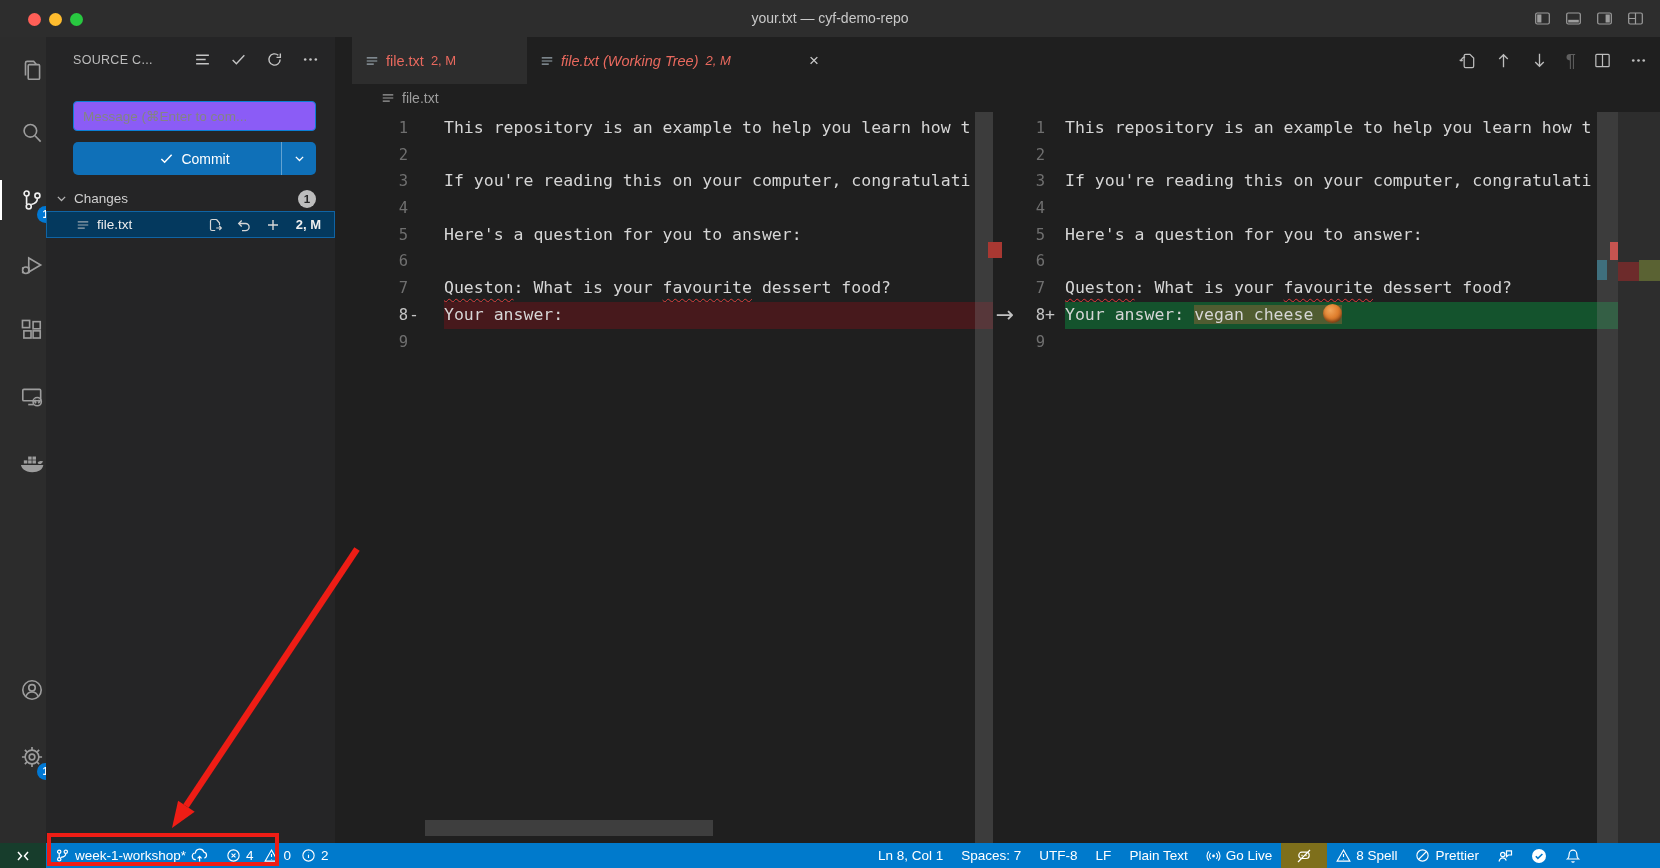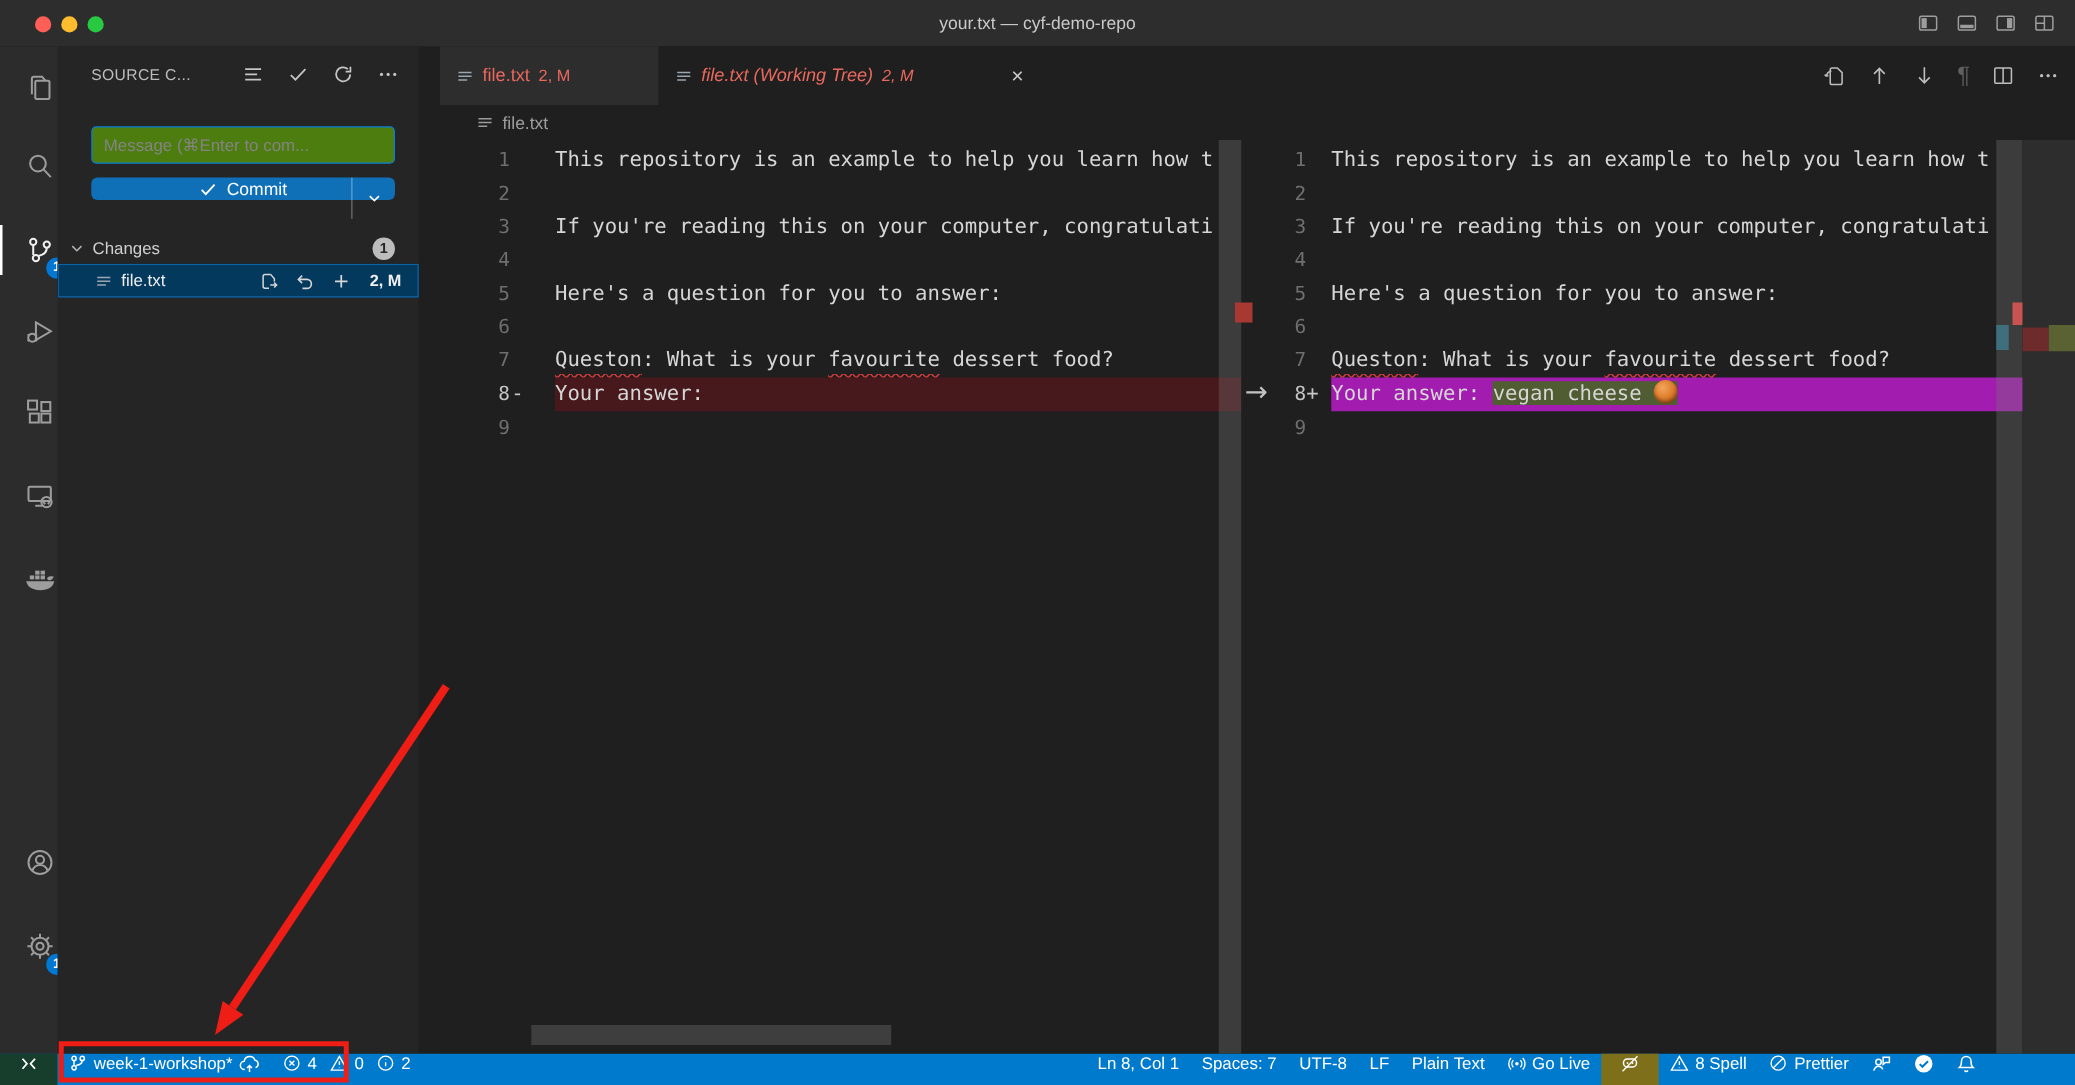--- a/index.html
+++ b/index.html
@@ -24,24 +24,24 @@
   .ab-item.active::before{content:"";position:absolute;left:0;top:2px;bottom:2px;width:2px;background:#fff;}
   .ab-badge{position:absolute;right:9px;bottom:-1px;min-width:17px;height:17px;border-radius:9px;
             background:#0078d4;color:#fff;font-size:11px;line-height:17px;text-align:center;font-weight:bold;}
 
   
   .sidebar{position:absolute;top:37px;left:46px;width:289px;bottom:25px;background:#252526;}
   .sb-header{position:absolute;top:14px;left:27px;right:16px;display:flex;align-items:center;color:#cccccc;}
   .sb-title{font-size:12.5px;letter-spacing:.3px;color:#bdbdbd;}
   .sb-header-icons{margin-left:auto;display:flex;gap:19px;color:#c5c5c5;}
   .msg-input{position:absolute;left:27px;top:64px;width:243px;height:30px;box-sizing:border-box;
-             background:#4d7c0f;border:1.5px solid #0a7fd4;border-radius:4px;color:#ddd;
+             background:#8b5cf6;border:1.5px solid #0a7fd4;border-radius:4px;color:#ddd;
              font-size:13.5px;padding:0 9px;font-family:"Liberation Sans",sans-serif;outline:none;}
   .msg-input::placeholder{color:#848484;}
-  .commit-btn{position:absolute;left:27px;top:105px;width:243px;height:18px;background:#0f70b8;
+  .commit-btn{position:absolute;left:27px;top:105px;width:243px;height:33px;background:#0f70b8;
               border:none;border-radius:5px;color:#fff;font-size:14px;display:flex;align-items:center;
               justify-content:center;gap:7px;cursor:pointer;font-family:"Liberation Sans",sans-serif;padding:0;}
   .commit-split{position:absolute;right:0;top:0;width:34px;height:33px;display:flex;align-items:center;
                 justify-content:center;border-left:1px solid rgba(255,255,255,.35);color:#fff;}
   .changes-row{position:absolute;left:0;top:149px;width:100%;height:25px;display:flex;align-items:center;
                color:#cfcfcf;font-size:13.5px;}
   .changes-row .chev{margin:0 6px 0 9px;color:#b5b5b5;}
   .count-badge{margin-left:auto;margin-right:19px;min-width:18px;height:18px;border-radius:10px;
                background:#bdbdbd;color:#252526;font-size:11.5px;font-weight:bold;line-height:18px;text-align:center;}
   .file-row{position:absolute;left:0;top:174px;width:100%;height:27px;background:#04395e;
@@ -73,21 +73,21 @@
   .drow{height:26.7px;line-height:26.7px;display:flex;white-space:pre;}
   .ln{flex:none;text-align:right;color:#6f6f6f;font-size:15.5px;}
   .pane.left .ln{width:56px;}
   .pane.right .ln{width:52px;}
   .ln.ln-active{color:#c5c5c5;}
   .marker{flex:none;color:#c6c6c6;}
   .pane.left .marker{width:36px;padding-left:1px;box-sizing:border-box;}
   .pane.right .marker{width:20px;box-sizing:border-box;}
   .code{flex:1;color:#d6d6d6;}
   .drow.deleted .code{background:#47191c;}
-  .drow.added .code{background:#a21caf;}
+  .drow.added .code{background:#14532d;}
   .inserted{background:#505c31;}
   .misspell{text-decoration:underline;text-decoration-style:wavy;text-decoration-color:#e03c3c;
             text-decoration-thickness:1.3px;text-underline-offset:5px;}
   .pie{display:inline-block;width:19px;height:19px;border-radius:50%;vertical-align:-3px;
        background:radial-gradient(circle at 38% 33%,#f2a65a 0%,#e07f2e 45%,#b05a1d 80%,#8a4516 100%);
        box-shadow:inset 0 -2px 3px rgba(0,0,0,.35);}
   .revert-arrow{position:absolute;left:641px;top:190px;width:24px;height:27px;color:#c2c2c2;
                 font-size:22px;line-height:26px;text-align:center;font-family:"DejaVu Sans",sans-serif;}
   .vscroll{position:absolute;top:0;bottom:0;width:18px;background:rgba(121,121,121,.32);}
   .vscroll.leftpane{left:623px;}
@@ -97,21 +97,21 @@
   .mark{position:absolute;}
   .mark.red-left{left:636px;top:130px;width:14px;height:16px;background:#a83832;}
   .mark.pink{left:1258px;top:130px;width:8px;height:18px;background:#c75450;}
   .mark.teal{left:1245px;top:148px;width:10px;height:20px;background:#3f6f7d;}
   .mark.dkred{left:1266px;top:150px;width:21px;height:19px;background:#6d2b2b;}
   .mark.olive{left:1287px;top:148px;width:21px;height:21px;background:#5a6233;}
 
   
   .statusbar{position:absolute;left:0;right:0;bottom:0;height:25px;background:#007acc;color:#fff;
              display:flex;align-items:center;font-size:13.5px;}
-  .sb-item{display:flex;gap:5px;padding:0 9px;height:25px;cursor:pointer;}
+  .sb-item{display:flex;align-items:center;gap:5px;padding:0 9px;height:25px;cursor:pointer;}
   .sb-remote{width:46px;justify-content:center;background:#173d2c;padding:0;}
   .sb-spacer{flex:1;}
   .sb-gold{background:#7e6f1b;width:46px;justify-content:center;padding:0;}
   .sb-pad{width:70px;height:1px;}
   .prob-num{margin-right:5px;}
 
   
   .ann-label{position:absolute;left:295px;top:512px;color:#f4231b;font-size:24px;z-index:30;}
   .ann-svg{position:absolute;inset:0;z-index:29;pointer-events:none;}
   .ann-rect{position:absolute;left:47px;top:833px;width:232px;height:33px;border:4px solid #ee1d15;

